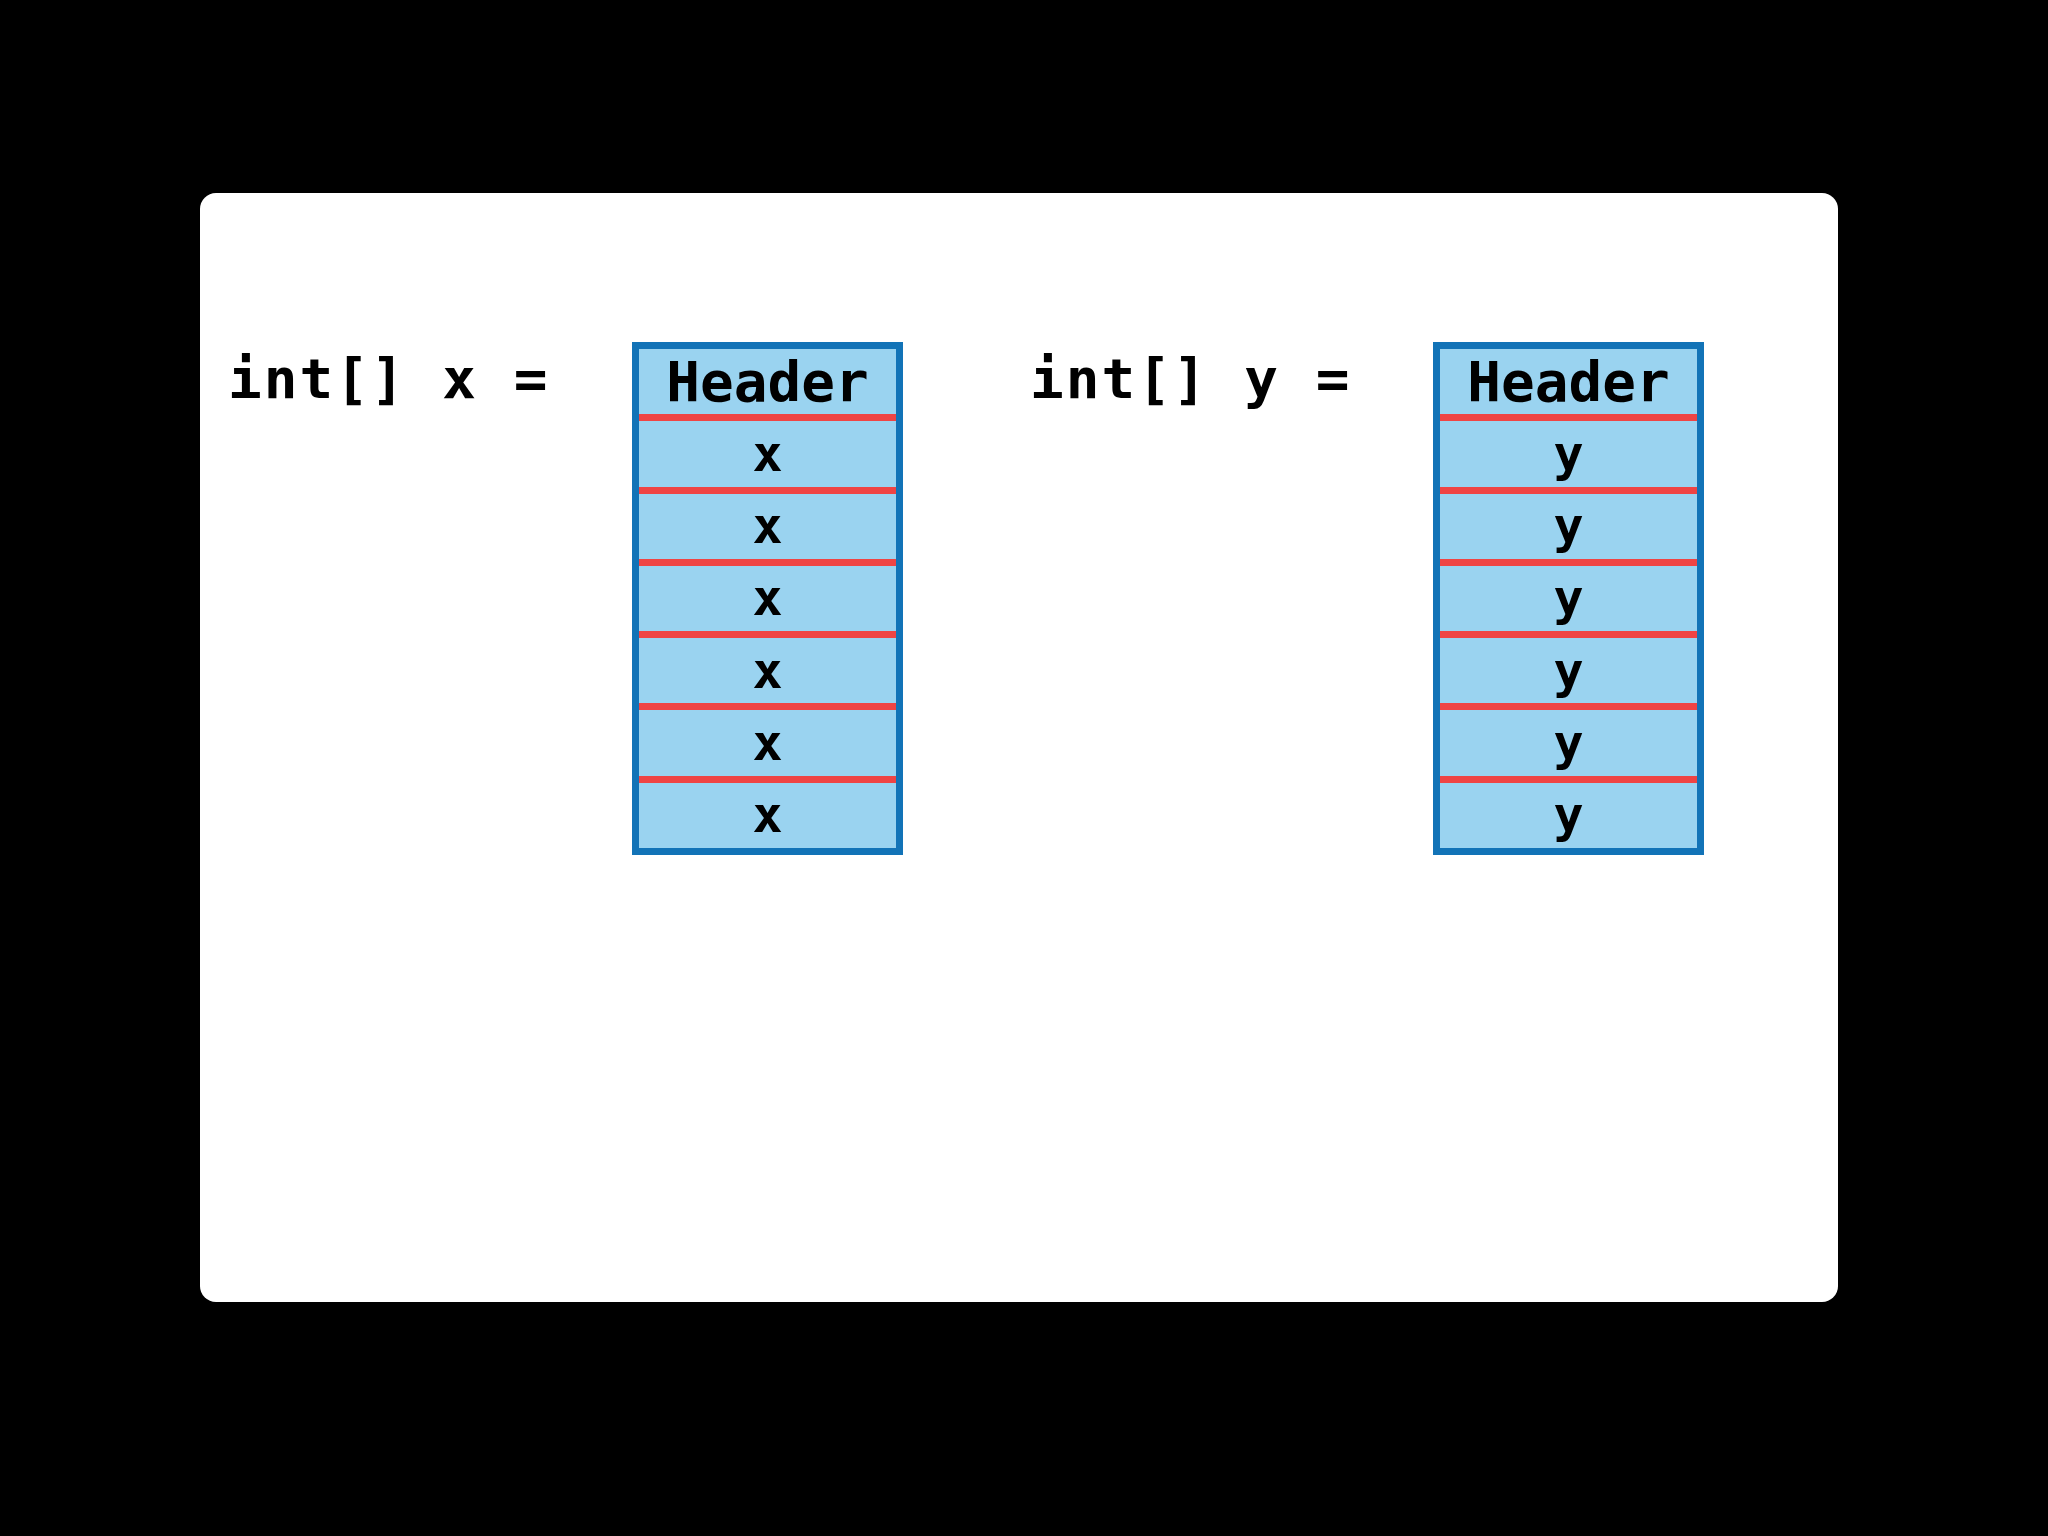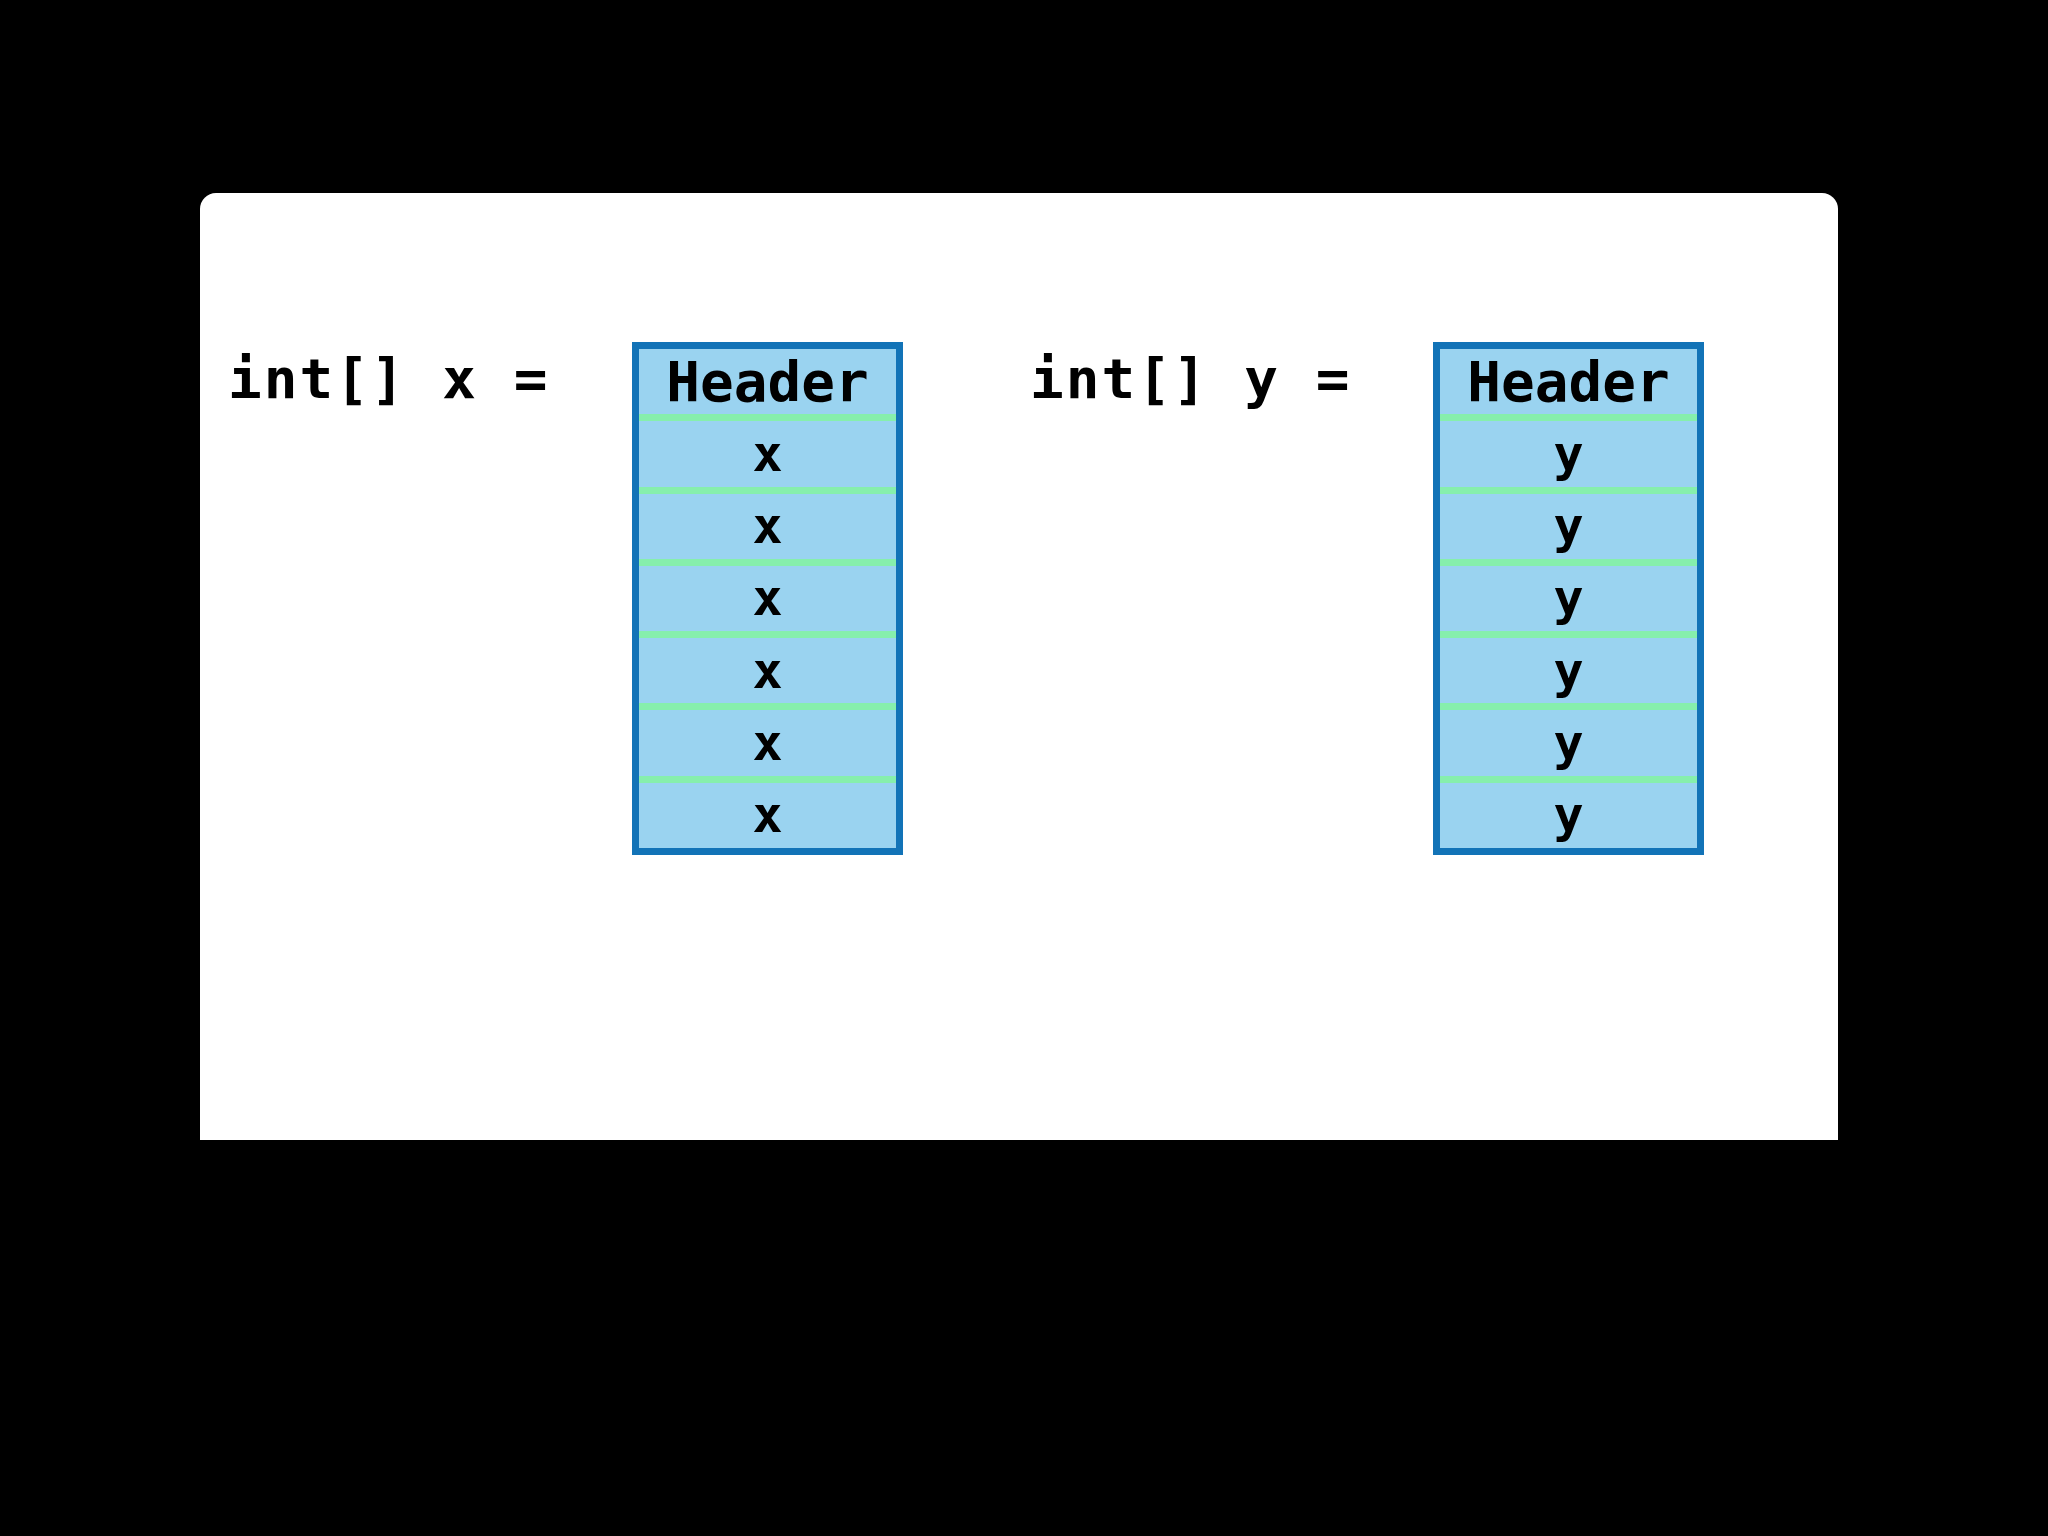--- a/index.html
+++ b/index.html
@@ -3,21 +3,21 @@
 <meta charset="utf-8">
 <style>
   html, body {
     margin: 0;
     padding: 0;
     background: #000000;
   }
   .canvas {
     position: relative;
     width: 2048px;
-    height: 1140px;
+    height: 1536px;
     background: #000000;
     overflow: hidden;
     font-family: "DejaVu Sans Mono", monospace;
   }
   .panel {
     position: absolute;
     left: 200px;
     top: 193px;
     width: 1638px;
     height: 1109px;
@@ -37,21 +37,21 @@
   }
   .decl.decl-x { left: 28px; }
   .decl.decl-y { left: 830px; text-align: center; }
   .mem-table {
     position: absolute;
     top: 149px;
     width: 271px;
     height: 513px;
     box-sizing: border-box;
     border: 7px solid #1273b7;
-    background: #86efac; 
+    background: #ef4444; 
     display: flex;
     flex-direction: column;
     gap: 7px;
   }
   .mem-table.table-x { left: 432px; }
   .mem-table.table-y { left: 1233px; }
   .cell {
     flex: 1;
     background: #9ad3f0;
     display: flex;

